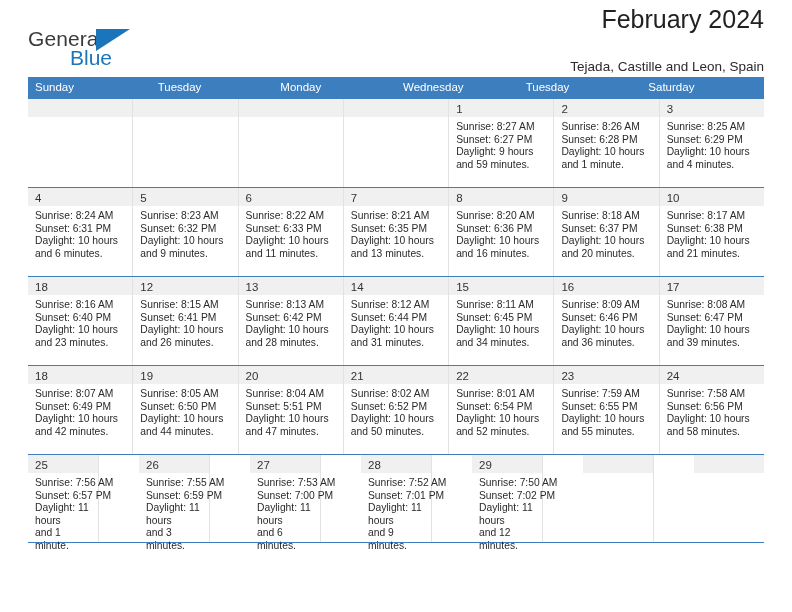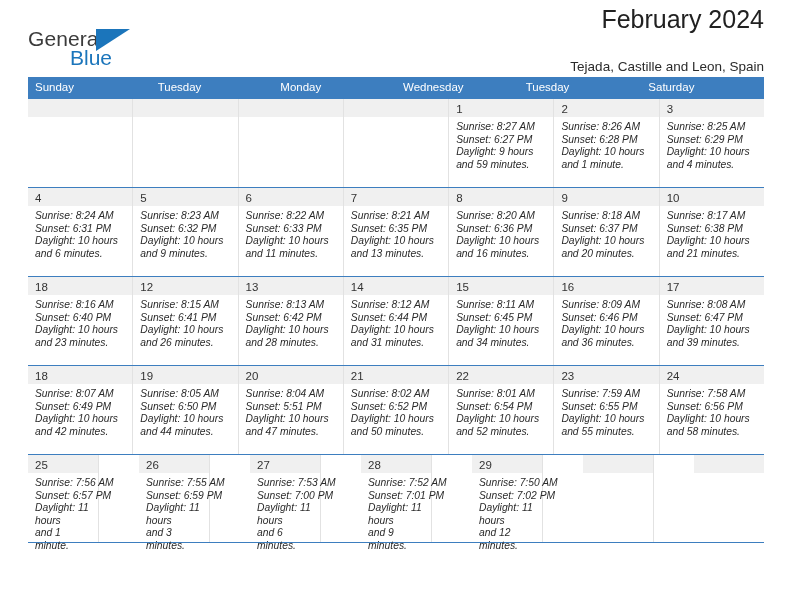--- a/index.html
+++ b/index.html
@@ -128,21 +128,20 @@
   }
   .daynum {
     font-size: 11.5px;
     color: #333333;
     line-height: 18px;
   }
   .cell-body {
     padding: 4px 5px 0 7px;
     box-sizing: border-box;
     flex: 1;
-    font-style: italic;
   }
   .cell-body div {
     font-size: 10.3px;
     line-height: 12.6px;
     color: #2a2a2a;
     white-space: nowrap;
   }
   .cell-body .dl {
     white-space: normal;
   }

